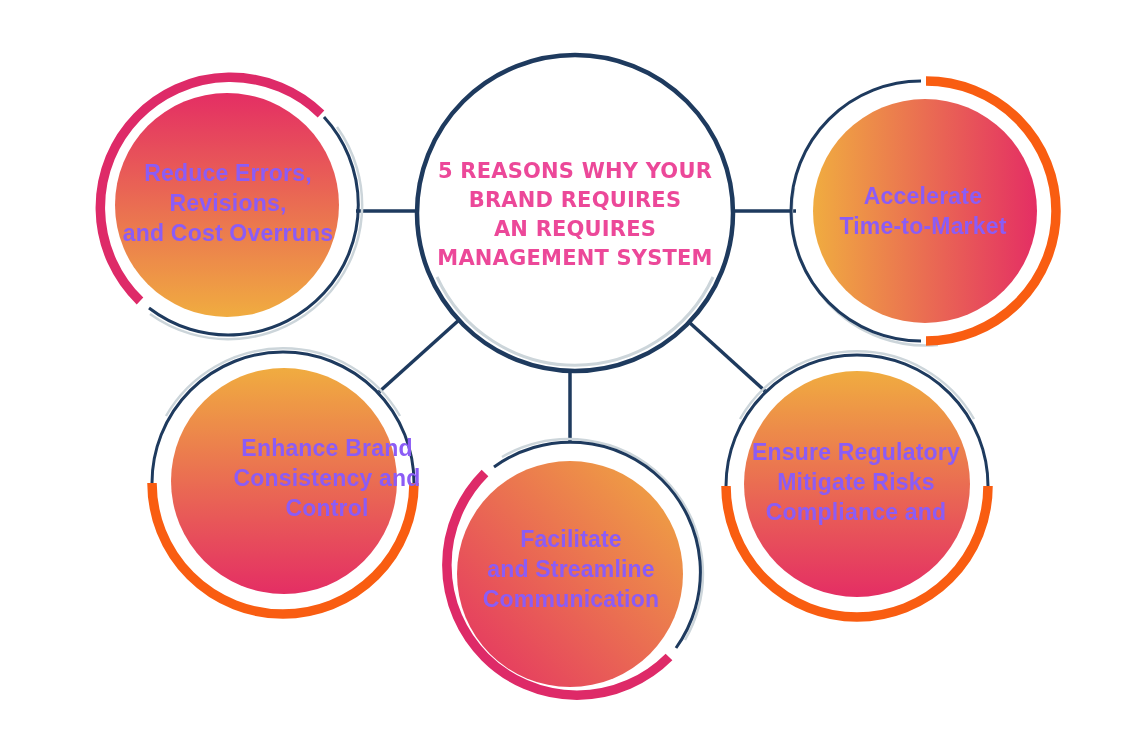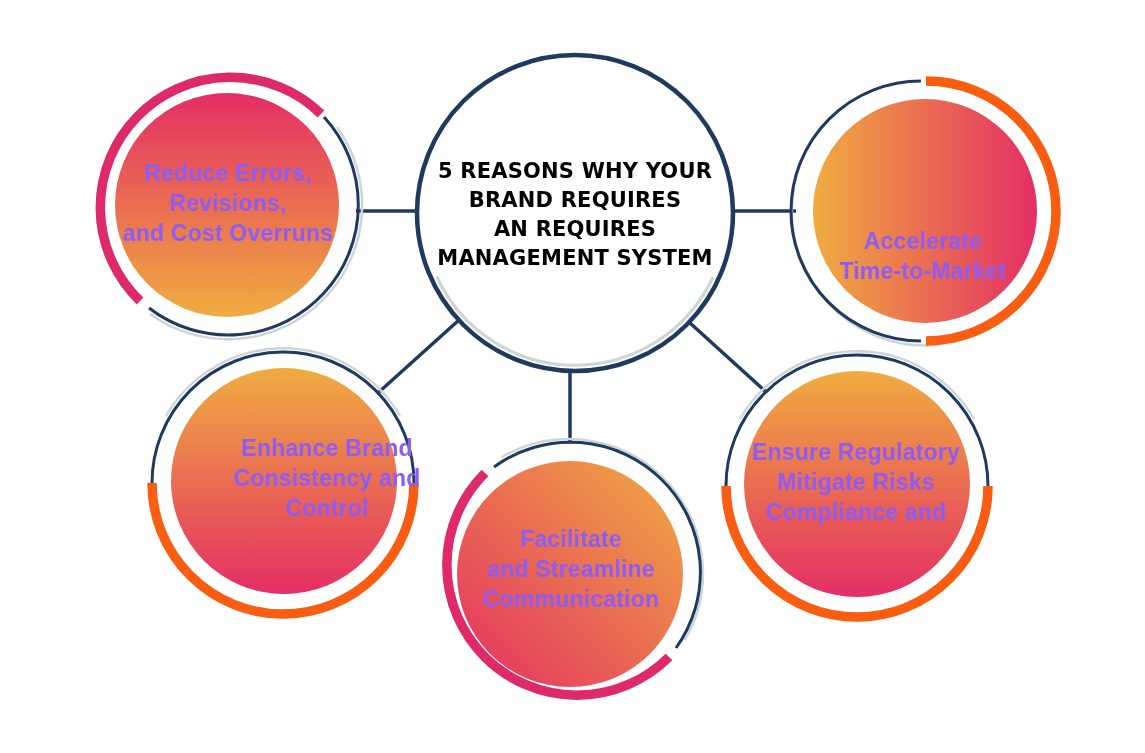--- a/index.html
+++ b/index.html
@@ -20,21 +20,21 @@
     font-weight: 700;
     font-size: 23px;
     line-height: 1.3;
     letter-spacing: 0.2px;
     white-space: nowrap;
   }
   .hub-label {
     position: absolute;
     transform: translate(-50%, -50%);
     text-align: center;
-    color: #000000;
+    color: #ec4899;
     font-family: "DejaVu Sans", sans-serif;
     font-weight: 700;
     font-size: 21px;
     line-height: 1.38;
     letter-spacing: 0.2px;
     white-space: nowrap;
   }
 </style>
 </head>
 <body>
@@ -120,21 +120,21 @@
     <div>AN REQUIRES</div>
     <div>MANAGEMENT SYSTEM</div>
   </div>
 
   <div class="label" style="left:228px; top:204px;">
     <div>Reduce Errors,</div>
     <div>Revisions,</div>
     <div>and Cost Overruns</div>
   </div>
 
-  <div class="label" style="left:923px; top:212px;margin-top:45px;">
+  <div class="label" style="left:923px; top:212px;">
     <div>Accelerate</div>
     <div>Time-to-Market</div>
   </div>
 
   <div class="label" style="left:286px; top:479px;margin-left:41px;">
     <div>Enhance Brand</div>
     <div>Consistency and</div>
     <div>Control</div>
   </div>
 

